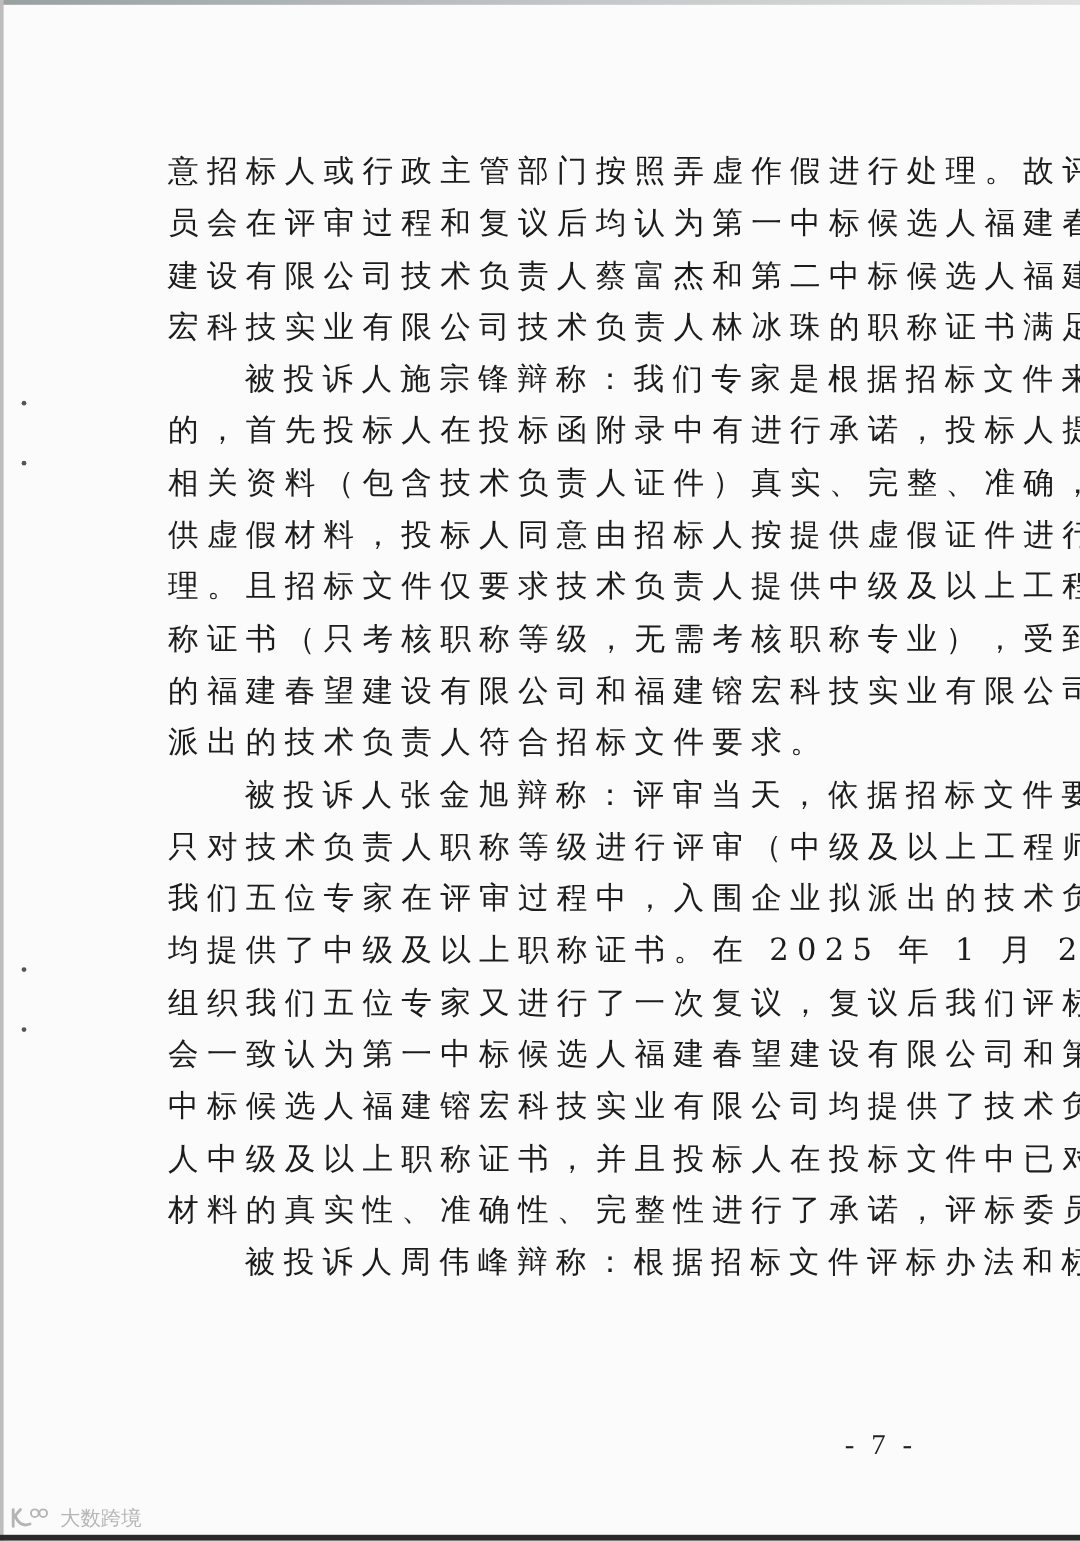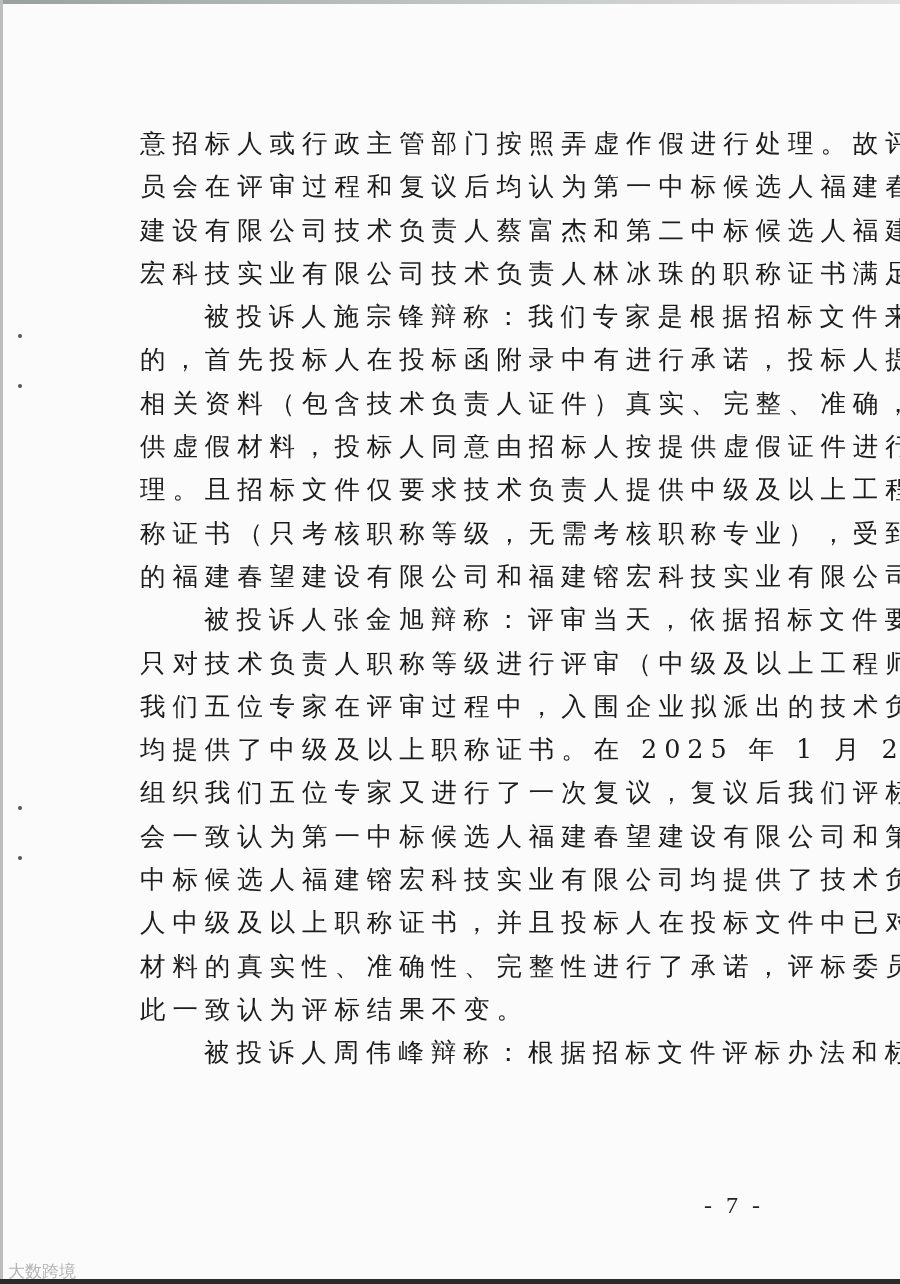--- a/index.html
+++ b/index.html
@@ -32,21 +32,21 @@
   .line { display: block; white-space: nowrap; height: 43.3px; }
   .indent { padding-left: 64px; }
   .page-number {
     position: absolute; left: 704px; top: 1192px;
     font-size: 24px; color: #222; letter-spacing: 4px;
     font-family: "Liberation Serif", serif;
   }
   .watermark {
     position: absolute; left: 8px; top: 1254px; height: 22px;
     display: flex; align-items: center; gap: 6px;
-    color: #b5b5b5; font-family: Liberation Serif, serif; font-size: 17px; flex-direction: column;
+    color: #b5b5b5; font-family: Liberation Serif, serif; font-size: 17px;
   }
   .wm-logo { width: 36px; height: 20px; }
 </style>
 </head>
 <body>
 
 <div class="top-edge"></div>
 <div class="left-edge"></div>
 <div class="punch" style="left:18px; top:334px;"></div>
 <div class="punch" style="left:18px; top:384px;"></div>
@@ -63,33 +63,33 @@
   </div>
 
   <div>
     <span class="line indent">被投诉人施宗锋辩称：我们专家是根据招标文件来评标</span>
     <span class="line">的，首先投标人在投标函附录中有进行承诺，投标人提供的</span>
     <span class="line">相关资料（包含技术负责人证件）真实、完整、准确，若提</span>
     <span class="line">供虚假材料，投标人同意由招标人按提供虚假证件进行处</span>
     <span class="line">理。且招标文件仅要求技术负责人提供中级及以上工程类职</span>
     <span class="line">称证书（只考核职称等级，无需考核职称专业），受到投诉</span>
     <span class="line">的福建春望建设有限公司和福建镕宏科技实业有限公司拟</span>
+    <span class="line">派出的技术负责人符合招标文件要求。</span>
   </div>
 
   <div>
     <span class="line indent">被投诉人张金旭辩称：评审当天，依据招标文件要求，</span>
     <span class="line">只对技术负责人职称等级进行评审（中级及以上工程师）。</span>
     <span class="line">我们五位专家在评审过程中，入围企业拟派出的技术负责人</span>
     <span class="line">均提供了中级及以上职称证书。在 2025 年 1 月 2 日，业主</span>
     <span class="line">组织我们五位专家又进行了一次复议，复议后我们评标委员</span>
     <span class="line">会一致认为第一中标候选人福建春望建设有限公司和第二</span>
     <span class="line">中标候选人福建镕宏科技实业有限公司均提供了技术负责</span>
     <span class="line">人中级及以上职称证书，并且投标人在投标文件中已对相关</span>
     <span class="line">材料的真实性、准确性、完整性进行了承诺，评标委员会由</span>
-    <span class="line">此一致认为评标结果不变。</span>
   </div>
 
   <div>
     <span class="line indent">被投诉人周伟峰辩称：根据招标文件评标办法和标准数</span>
   </div>
 </div>
 
 <div class="page-number">- 7 -</div>
 
 <div class="watermark">

